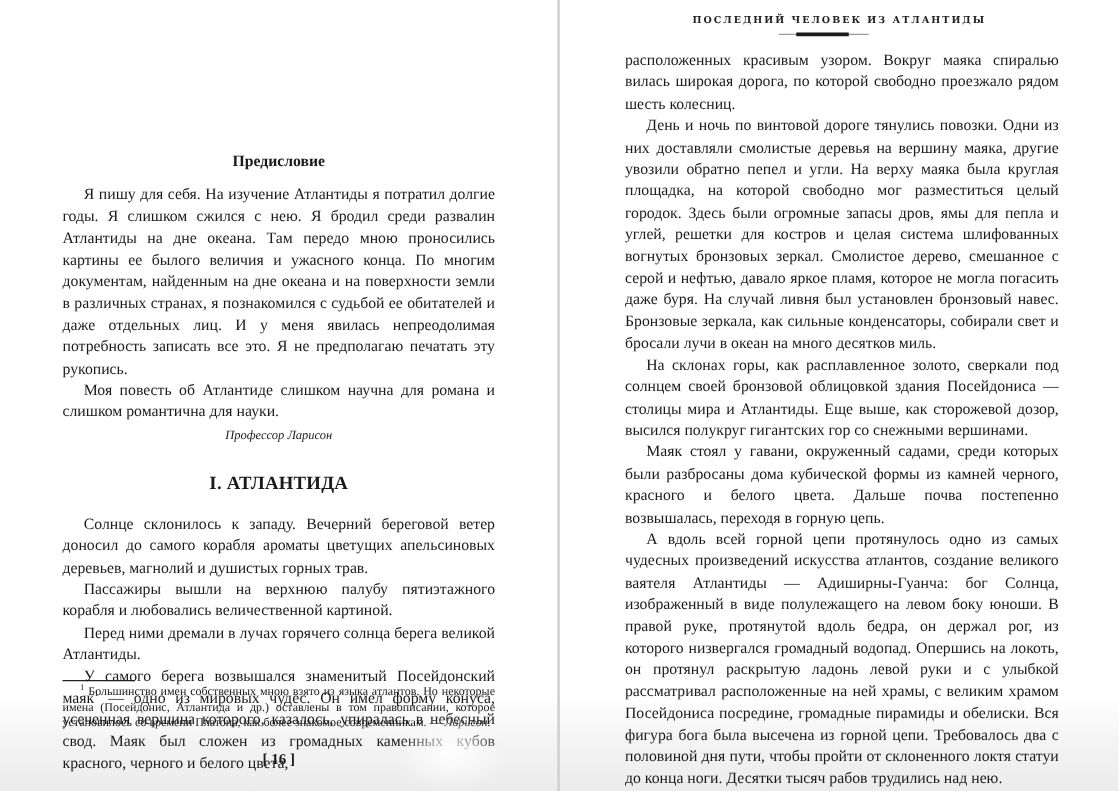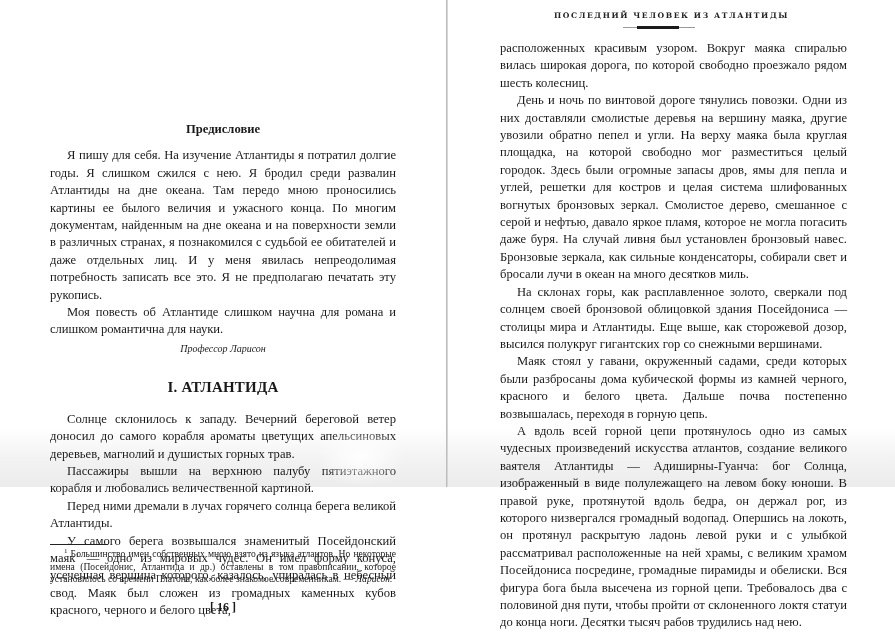--- a/index.html
+++ b/index.html
@@ -4,21 +4,21 @@
 <style>
   html, body { margin: 0; padding: 0; }
   body {
     width: 895px; height: 633px; overflow: hidden; position: relative;
     background: #ffffff;
     font-family: "Liberation Serif", "DejaVu Serif", serif;
     color: #1a1a1a;
   }
   .spread { position: absolute; inset: 0; display: flex; }
   .page {
-    position: relative; height: 487px; box-sizing: border-box;
+    position: relative; height: 633px; box-sizing: border-box;
     background: linear-gradient(to bottom, #ffffff 0%, #ffffff 88%, #f3f3f3 94%, #ececec 100%);
   }
   .page.left { width: 447px; border-right: 1px solid #bdbdbd; }
   .page.right { width: 448px; border-left: 1px solid #d6d6d6; }
   .shadow-blob {
     position: absolute; bottom: 0; right: 40px; width: 90px; height: 60px;
     background: radial-gradient(ellipse at center, rgba(255,255,255,0.95) 0%, rgba(255,255,255,0) 70%);
   }
   .text {
     position: absolute; left: 50px; width: 346px;

